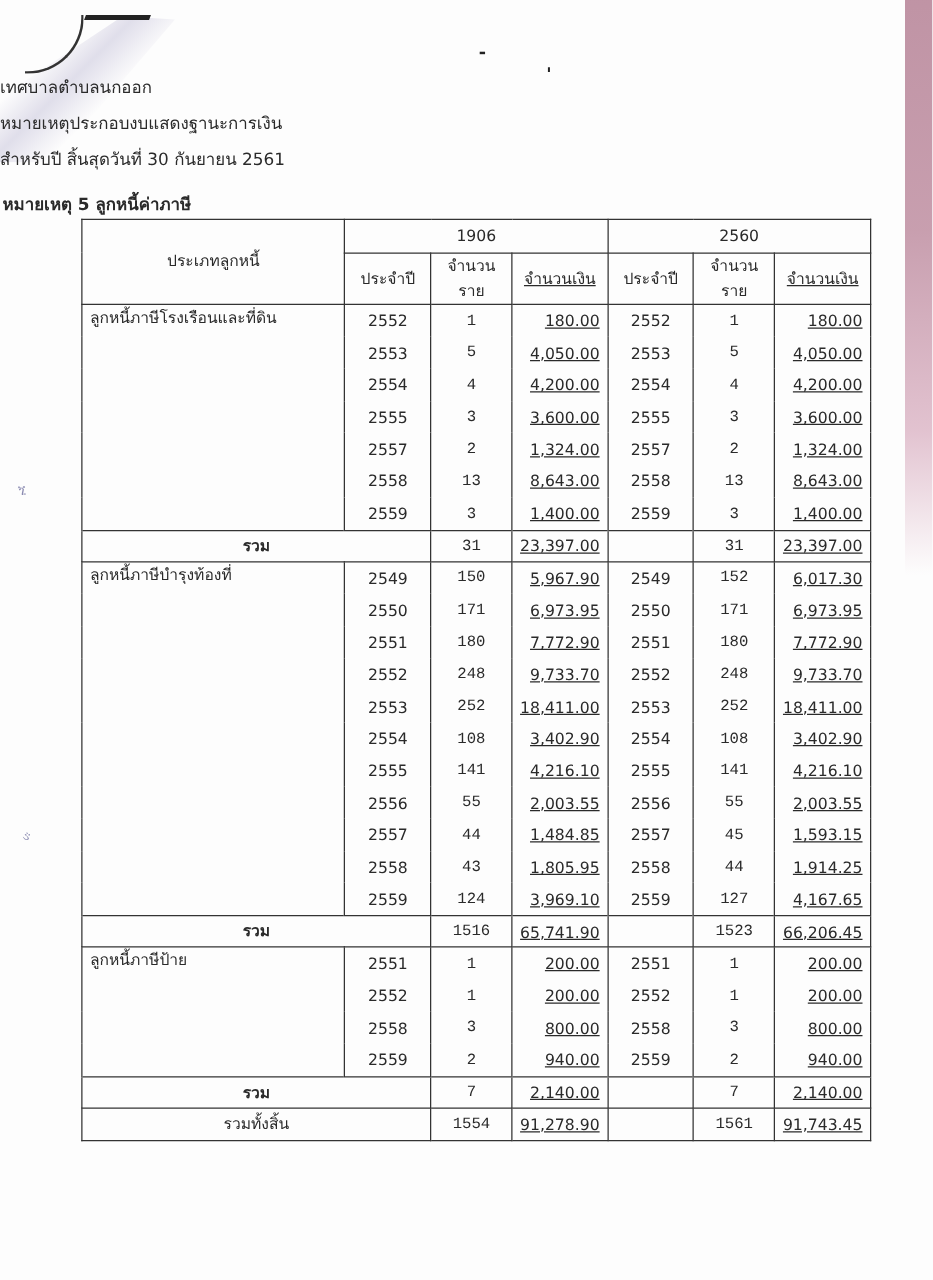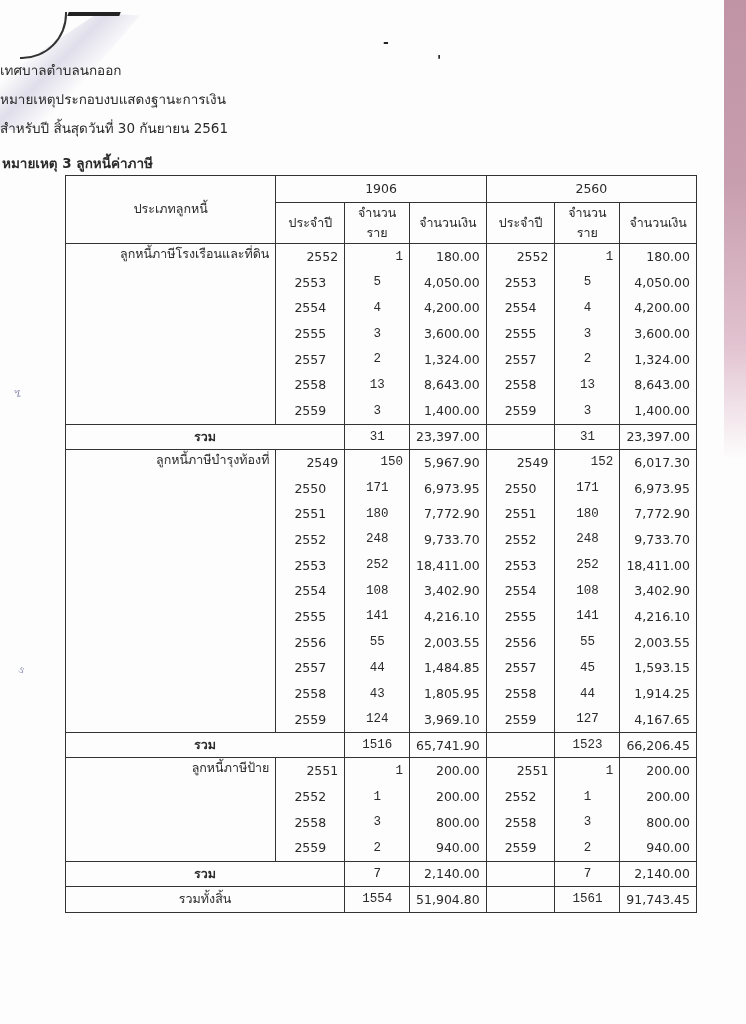--- a/index.html
+++ b/index.html
@@ -41,22 +41,22 @@
     border-collapse: collapse; font-size: 12.5px;
   }
   table.debt td, table.debt th {
     border-left: 1.2px solid #333; border-right: 1.2px solid #333;
     padding: 0 6px; height: 25.7px; font-weight: normal;
   }
   table.debt th { border: 1.2px solid #333; text-align: center; }
   .c-type { width: 199px; }
   .c-year { width: 56px; text-align: center; margin-top: 46px; }
   .c-cnt { width: 52px; text-align: center; font-family: Liberation Mono, monospace; }
-  .c-amt { width: 57px; text-align: right; }
-  tr.first-row td { border-top: 1.2px solid #333; text-align: right; }
+  .c-amt { width: 57px; text-align: right; text-decoration: underline; }
+  tr.first-row td { border-top: 1.2px solid #333; }
   tr.total td { border-top: 1.2px solid #333; border-bottom: 1.2px solid #333; height: 24px; }
   tr.total .lbl { text-align: center; font-weight: bold; }
   tr.grand td { border: 1.4px solid #333; height: 25px; text-align: center; }
   tr.grand .lbl { text-align: center; font-weight: normal; }
   .cat-label { vertical-align: top; padding-top: 4px; text-align: left; }
 </style>
 </head>
 <body>
 
 <div class="scan-corner"></div>
@@ -67,21 +67,21 @@
 <div class="margin-mark" style="left:18px;top:664px;">ઙ</div>
 <div class="stray" style="left:383px;top:34px;">-</div>
 <div class="stray" style="left:437px;top:52px;">'</div>
 
 <div class="header-block">
   <div>เทศบาลตำบลนกออก</div>
   <div>หมายเหตุประกอบงบแสดงฐานะการเงิน</div>
   <div>สำหรับปี  สิ้นสุดวันที่  30  กันยายน  2561</div>
 </div>
 
-<div class="note-title">หมายเหตุ 3 ลูกหนี้ค่าภาษี</div>
+<div class="note-title">หมายเหตุ 5 ลูกหนี้ค่าภาษี</div>
 
 <table class="debt" id="debt-table">
   <thead>
     <tr>
       <th class="c-type" rowspan="2">ประเภทลูกหนี้</th>
       <th colspan="3">1906</th>
       <th colspan="3">2560</th>
     </tr>
     <tr>
       <th class="c-year">ประจำปี</th>
@@ -292,19 +292,19 @@
         <td class="lbl" colspan="2"><span>รวม</span></td>
         <td class="c-cnt">7</td>
         <td class="c-amt">2,140.00</td>
         <td class="c-year"></td>
         <td class="c-cnt">7</td>
         <td class="c-amt">2,140.00</td>
       </tr>
       <tr class="grand">
         <td class="lbl" colspan="2">รวมทั้งสิ้น</td>
         <td class="c-cnt">1554</td>
-        <td class="c-amt">51,904.80</td>
+        <td class="c-amt">91,278.90</td>
         <td class="c-year"></td>
         <td class="c-cnt">1561</td>
         <td class="c-amt">91,743.45</td>
       </tr>
     </tbody>
 </table>
 
 </body></html>

